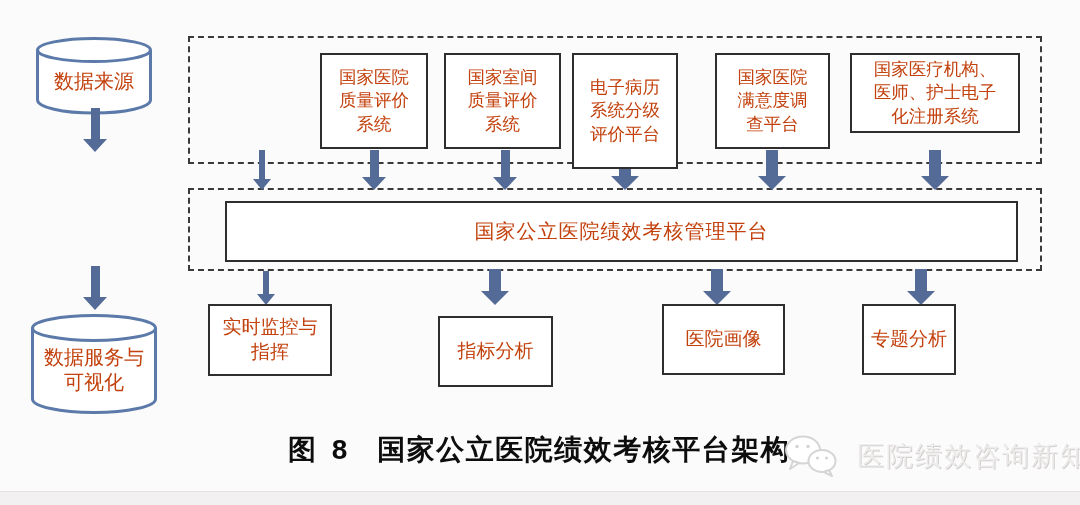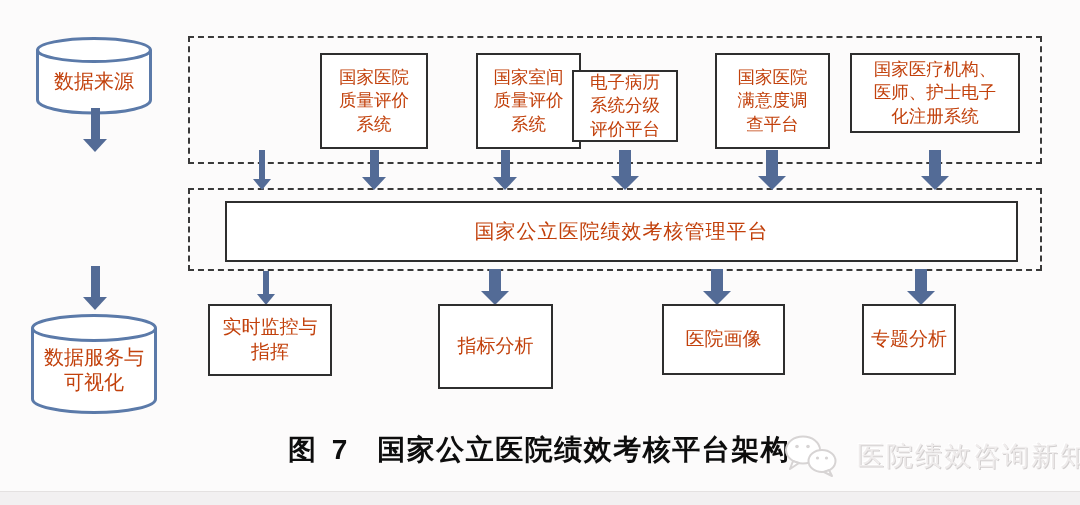--- a/index.html
+++ b/index.html
@@ -95,26 +95,26 @@
 可视化</div>
   </div>
 
   <div class="dashed" style="left:188px;top:36px;width:850px;height:124px"></div>
 
   <div class="node" style="left:320px;top:53px;width:108px;height:96px">
     <div class="label">国家医院
 质量评价
 系统</div>
   </div>
-  <div class="node" style="left:476px;top:53px;width:105px;height:96px">
+  <div class="node" style="left:444px;top:53px;width:117px;height:96px">
     <div class="label">国家室间
 质量评价
 系统</div>
   </div>
-  <div class="node" style="left:572px;top:70px;width:106px;height:72px">
+  <div class="node" style="left:572px;top:53px;width:106px;height:116px">
     <div class="label">电子病历
 系统分级
 评价平台</div>
   </div>
   <div class="node" style="left:715px;top:53px;width:115px;height:96px">
     <div class="label">国家医院
 满意度调
 查平台</div>
   </div>
   <div class="node" style="left:850px;top:53px;width:170px;height:80px">
@@ -167,32 +167,32 @@
     </div>
   <div class="arrow thick" style="left:907px;top:269px;height:36px">
       <div class="shaft"></div>
       <div class="head"></div>
     </div>
 
   <div class="node out-node" style="left:208px;top:304px;width:124px;height:72px">
     <div class="label">实时监控与
 指挥</div>
   </div>
-  <div class="node out-node" style="left:438px;top:304px;width:115px;height:85px">
+  <div class="node out-node" style="left:438px;top:316px;width:115px;height:71px">
     <div class="label">指标分析</div>
   </div>
   <div class="node out-node" style="left:662px;top:304px;width:123px;height:71px">
     <div class="label">医院画像</div>
   </div>
   <div class="node out-node" style="left:862px;top:304px;width:94px;height:71px">
     <div class="label">专题分析</div>
   </div>
 
   <div id="caption">
-    <span class="figno">图 7</span><span>国家公立医院绩效考核平台架构</span>
+    <span class="figno">图 8</span><span>国家公立医院绩效考核平台架构</span>
   </div>
 
   <div id="watermark">
     <svg width="56" height="44" viewBox="0 0 56 44">
       <ellipse cx="20" cy="16" rx="17" ry="13.5" fill="#ffffff" stroke="#d7d4d4" stroke-width="2"></ellipse>
       <path d="M10,27 L7,35 L16,29 Z" fill="#ffffff" stroke="#d7d4d4" stroke-width="2" stroke-linejoin="round"></path>
       <circle cx="14" cy="12.5" r="1.8" fill="#d7d4d4"></circle>
       <circle cx="25" cy="12.5" r="1.8" fill="#d7d4d4"></circle>
       <ellipse cx="39" cy="27" rx="13.5" ry="11" fill="#ffffff" stroke="#d7d4d4" stroke-width="2"></ellipse>
       <path d="M46,36 L49,42 L41,38 Z" fill="#ffffff" stroke="#d7d4d4" stroke-width="2" stroke-linejoin="round"></path>

